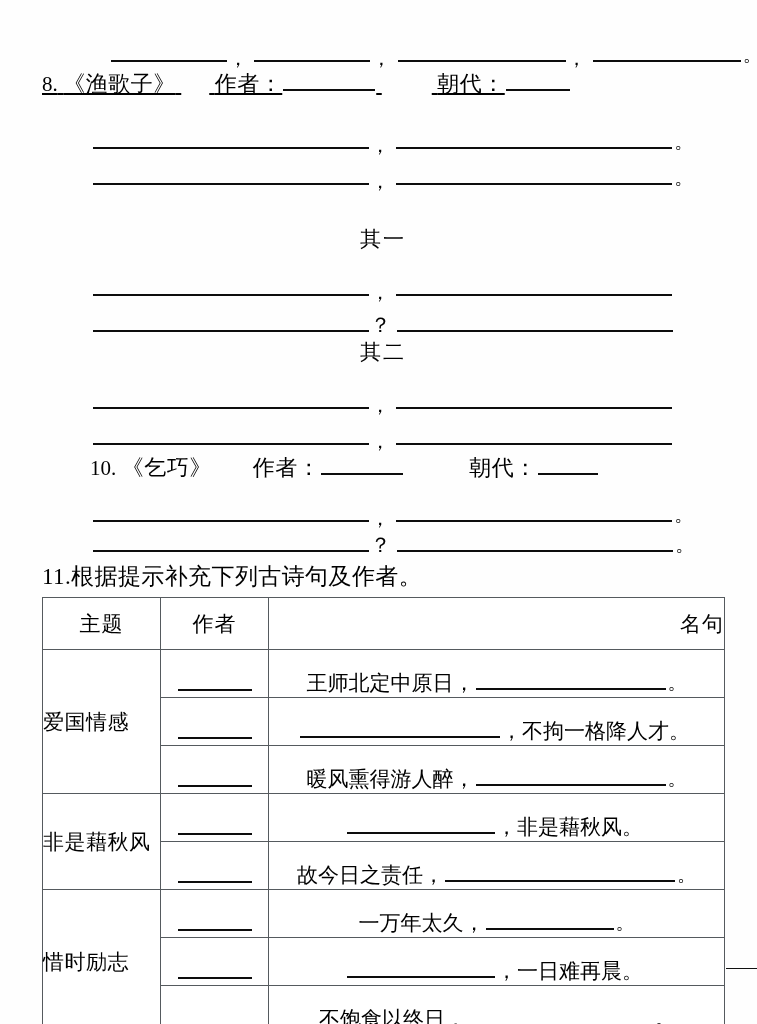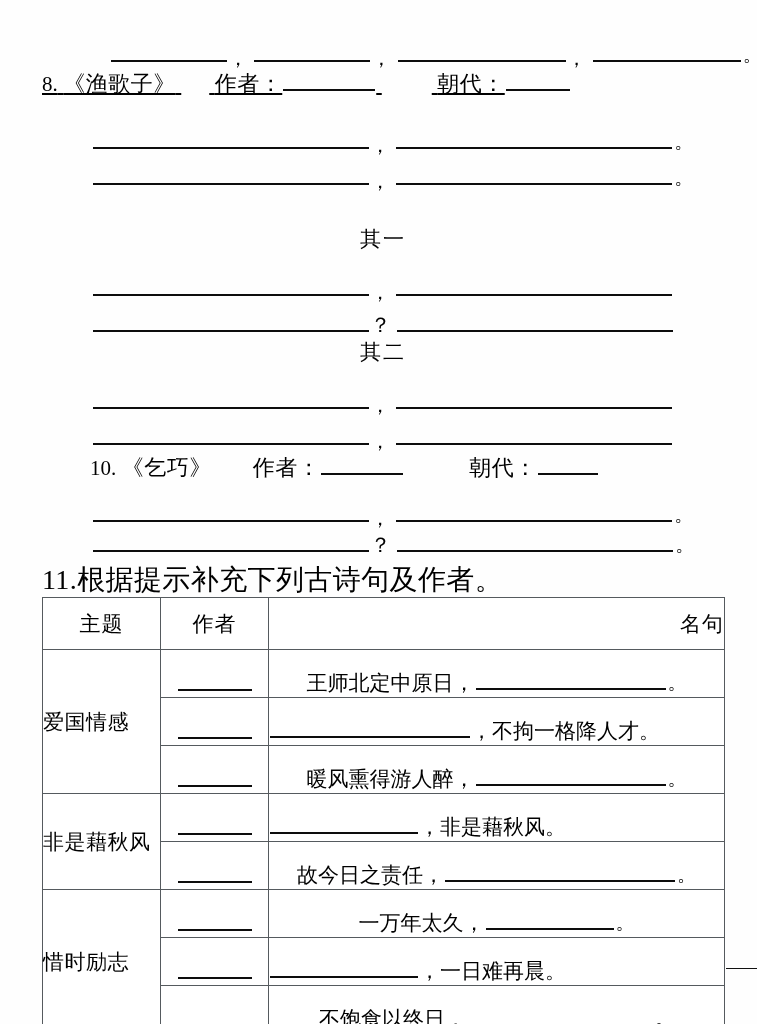--- a/index.html
+++ b/index.html
@@ -71,21 +71,21 @@
     letter-spacing: 2px;
   }
 
   .abs { position: absolute; }
 
   
   .q11 {
     position: absolute;
     left: 42px;
     top: 561px;
-    font-size: 28px;
+    font-size: 23px;
     letter-spacing: 0.4px;
     white-space: nowrap;
   }
 
   
   table.poem-table {
     position: absolute;
     left: 42px;
     top: 597px;
     width: 682px;
@@ -127,21 +127,21 @@
   }
   td.author-cell .blank { width: 74px; }
 
   td.line-cell {
     vertical-align: bottom;
     padding-bottom: 3px;
     white-space: nowrap;
     font-size: 21px;
   }
   td.line-cell.center { text-align: center; }
-  td.line-cell.right  { text-align: left; padding-right: 4px; }
+  td.line-cell.right  { text-align: center; padding-right: 4px; }
 
   .stray {
     position: absolute;
     left: 726px;
     top: 968px;
     width: 31px;
     border-bottom: 1.6px solid #111;
   }
 </style>
 </head>

